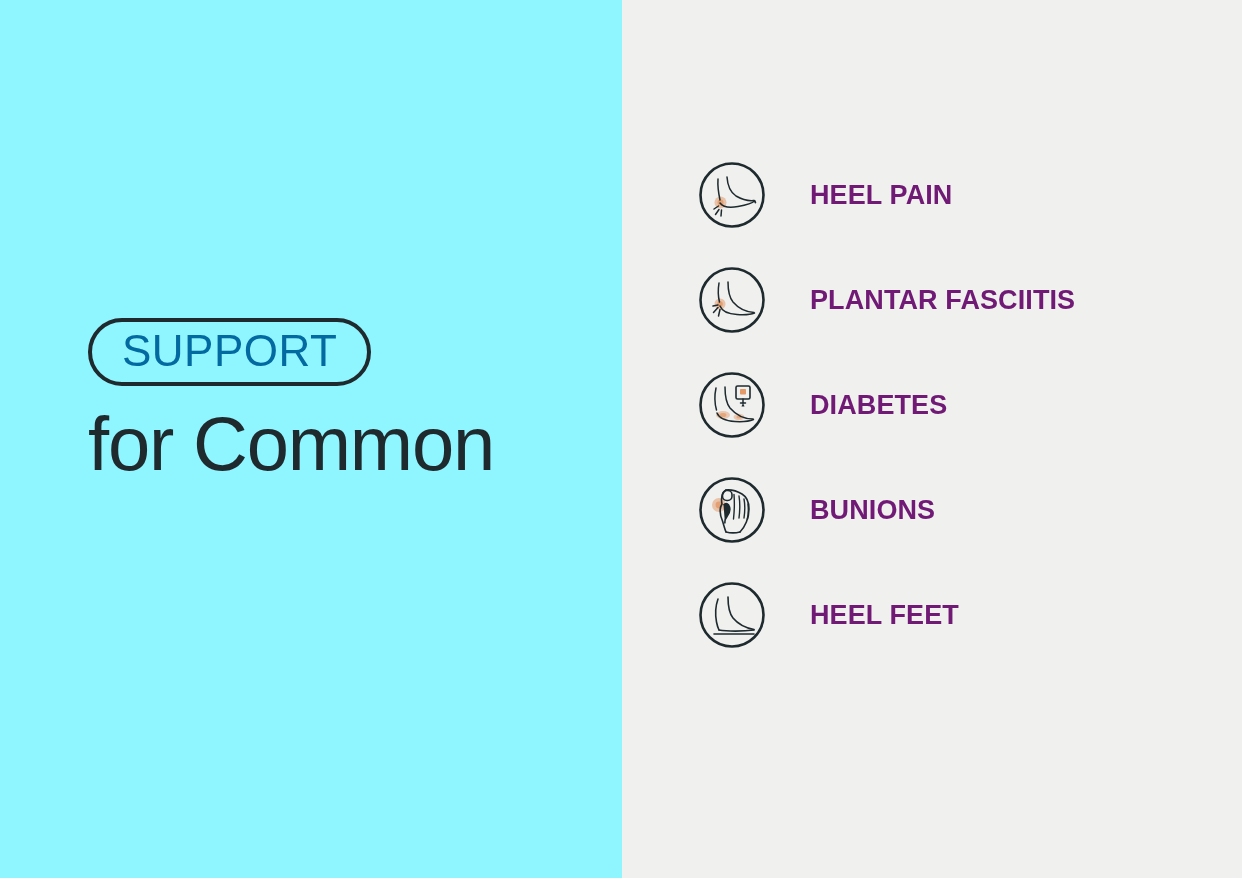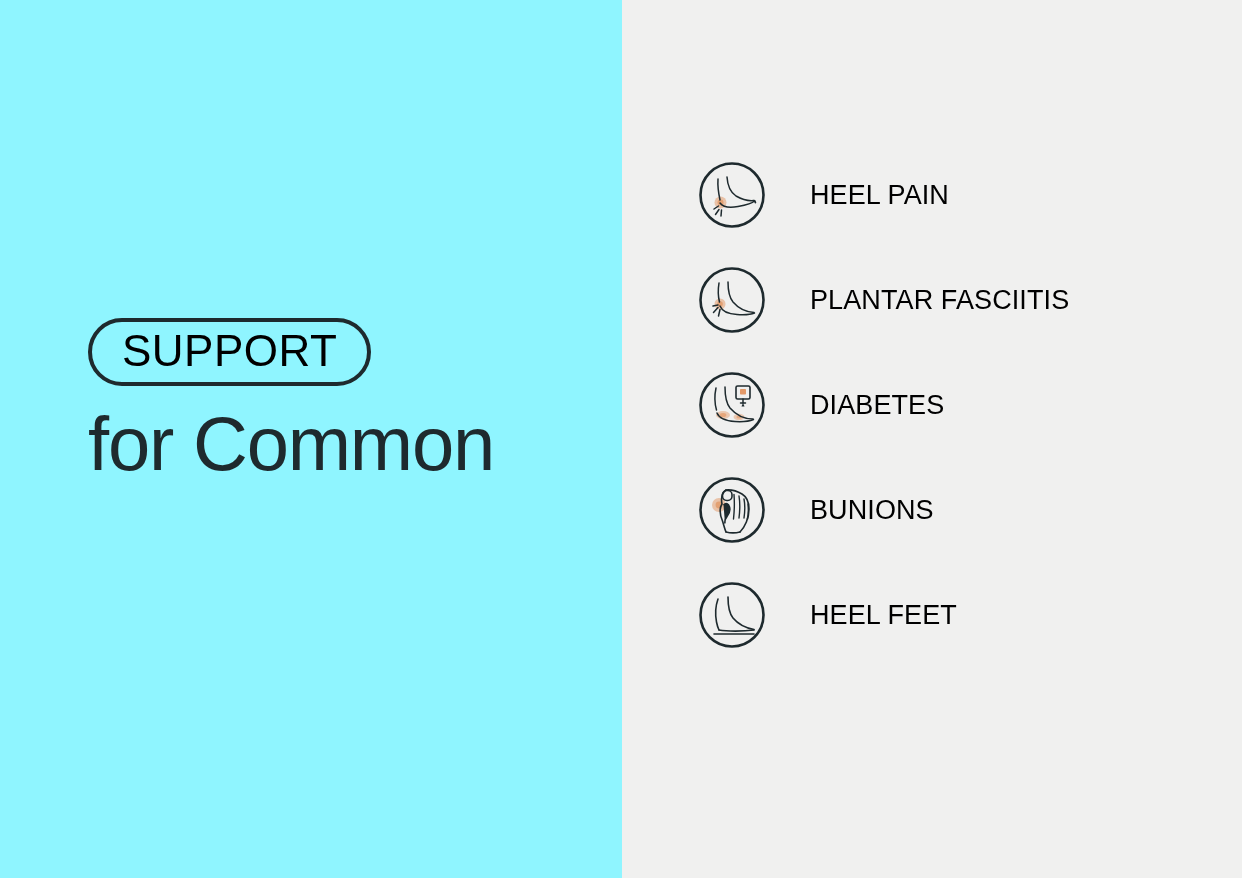--- a/index.html
+++ b/index.html
@@ -37,21 +37,21 @@
     display: inline-block;
     border: 4px solid #1e2a2e;
     border-radius: 999px;
     padding: 7px 30px 9px 30px;
     box-sizing: border-box;
   }
   .eyebrow-pill-text {
     font-size: 44px;
     font-weight: 500;
     letter-spacing: 0.5px;
-    color: #000000;
+    color: #0369a1;
     line-height: 1;
     display: block;
   }
   .headline {
     margin-top: 14px;
     font-size: 76px;
     font-weight: 500;
     line-height: 88px;
     color: #1e2a2e;
     letter-spacing: -1.2px;
@@ -90,23 +90,23 @@
     position: relative;
   }
   .icon-circle svg {
     display: block;
     width: 66px;
     height: 66px;
   }
   .condition-label {
     margin-left: 45px;
     font-size: 27px;
-    font-weight: normal;
+    font-weight: bold;
     letter-spacing: 0.1px;
-    color: #000000;
+    color: #701a75;
     white-space: nowrap;
     line-height: 1;
   }
 </style>
 </head>
 <body>
 
 <div class="page">
 
   <div class="left-panel">

